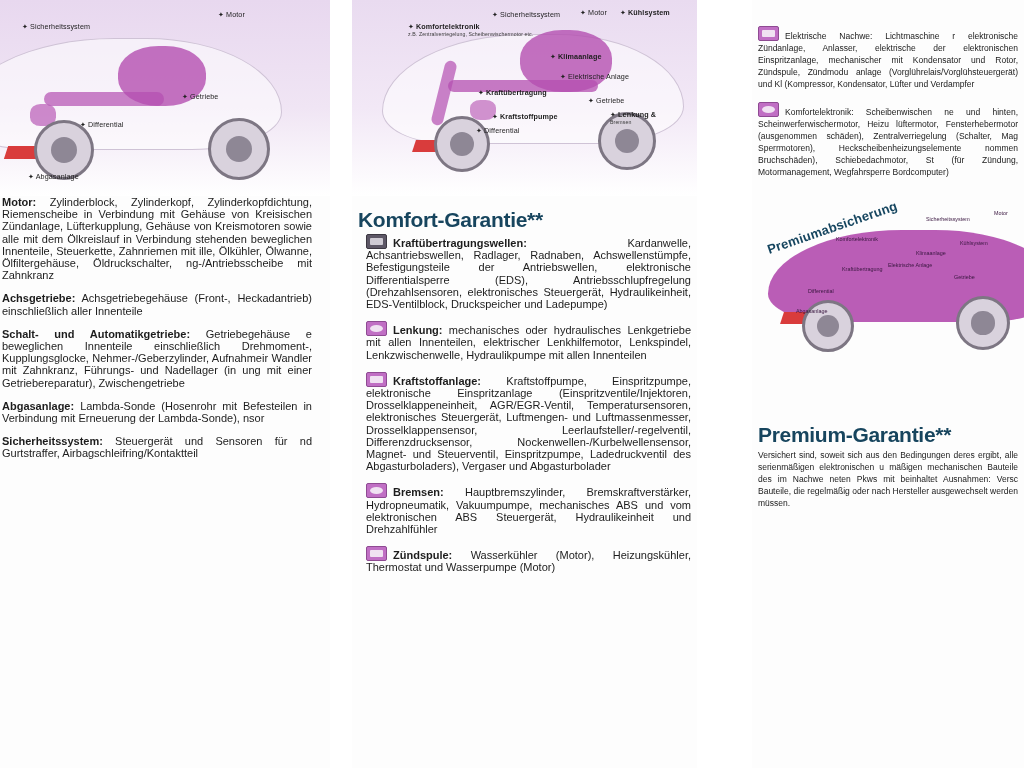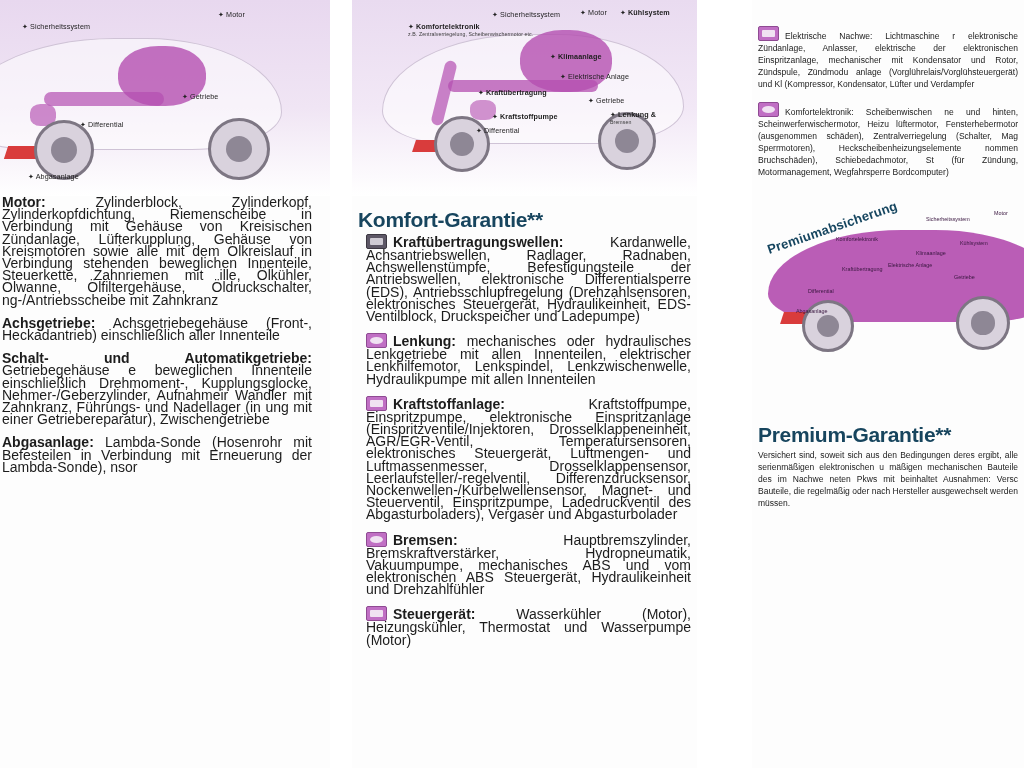--- a/index.html
+++ b/index.html
@@ -42,21 +42,21 @@
   .lbl small{display:block;font-size:5.2px;line-height:6px;color:#3a3a3a;font-weight:normal;}
 
   
   h2.title{
     font-size:21px;font-weight:bold;color:#17455e;margin:12px 0 2px 0;
     letter-spacing:-.3px;font-family:"Liberation Sans", sans-serif;
   }
   .subtitle{font-size:8.6px;color:#333;margin:0 0 10px 0;}
 
   
-  .entry{margin:0 0 11px 8px;font-size:14px;line-height:12.2px;color:#1c1c1c;text-align:justify;}
+  .entry{margin:0 0 11px 8px;font-size:11px;line-height:12.2px;color:#1c1c1c;text-align:justify;}
   .entry .term{font-weight:bold;}
   .entry.with-icon{position:relative;padding-left:0;}
   .ic{display:inline-block;width:19px;height:13px;vertical-align:-2px;margin-right:6px;
      background:#c06fc4;border:1px solid #8e4a92;border-radius:2px;position:relative;}
   .ic:before{content:"";position:absolute;left:3px;top:3px;right:3px;bottom:3px;
      background:#f0e2f2;border-radius:1px;}
   .ic.sq:before{border-radius:50%;}
   .ic.dark{background:#5d5766;border-color:#3b3741;}
   .ic.dark:before{background:#cfcbd4;}
 
@@ -99,20 +99,23 @@
       <span class="term">Motor:</span><span> Zylinderblock, Zylinderkopf, Zylinderkopfdichtung, Riemenscheibe in Verbindung mit Gehäuse von Kreisischen Zündanlage, Lüfterkupplung, Gehäuse von Kreismotoren sowie alle mit dem Ölkreislauf in Verbindung stehenden beweglichen Innenteile, Steuerkette, Zahnriemen mit ille, Ölkühler, Ölwanne, Ölfiltergehäuse, Öldruckschalter, ng-/Antriebsscheibe mit Zahnkranz</span>
     </div>
     <div class="entry clip-left">
       <span class="term">Achsgetriebe:</span><span> Achsgetriebegehäuse (Front-, Heckadantrieb) einschließlich aller Innenteile</span>
     </div>
     <div class="entry clip-left">
       <span class="term">Schalt- und Automatikgetriebe:</span><span> Getriebegehäuse e beweglichen Innenteile einschließlich Drehmoment-, Kupplungsglocke, Nehmer-/Geberzylinder, Aufnahmeir Wandler mit Zahnkranz, Führungs- und Nadellager (in ung mit einer Getriebereparatur), Zwischengetriebe</span>
     </div>
     <div class="entry clip-left">
       <span class="term">Abgasanlage:</span><span> Lambda-Sonde (Hosenrohr mit Befesteilen in Verbindung mit Erneuerung der Lambda-Sonde), nsor</span>
+    </div>
+    <div class="entry clip-left">
+      <span class="term">Sicherheitssystem:</span><span> Steuergerät und Sensoren für nd Gurtstraffer, Airbagschleifring/Kontaktteil</span>
     </div>
   </div>
 
   <div class="gutter g1"></div>
 
   <div class="col col-2">
 
     <div class="illus illus-2">
       <div class="carbody" style="left:30px;top:34px;width:300px;height:108px;"></div>
       <div class="carshade" style="left:168px;top:30px;width:92px;height:62px;border-radius:46%;"></div>
@@ -145,21 +148,21 @@
     <div class="entry with-icon">
       <span class="ic sq"></span><span class="term">Lenkung:</span><span> mechanisches oder hydraulisches Lenkgetriebe mit allen Innenteilen, elektrischer Lenkhilfemotor, Lenkspindel, Lenkzwischenwelle, Hydraulikpumpe mit allen Innenteilen</span>
     </div>
     <div class="entry with-icon">
       <span class="ic"></span><span class="term">Kraftstoffanlage:</span><span> Kraftstoffpumpe, Einspritzpumpe, elektronische Einspritzanlage (Einspritzventile/Injektoren, Drosselklappeneinheit, AGR/EGR-Ventil, Temperatursensoren, elektronisches Steuergerät, Luftmengen- und Luftmassenmesser, Drosselklappensensor, Leerlaufsteller/-regelventil, Differenzdrucksensor, Nockenwellen-/Kurbelwellensensor, Magnet- und Steuerventil, Einspritzpumpe, Ladedruckventil des Abgasturboladers), Vergaser und Abgasturbolader</span>
     </div>
     <div class="entry with-icon">
       <span class="ic sq"></span><span class="term">Bremsen:</span><span> Hauptbremszylinder, Bremskraftverstärker, Hydropneumatik, Vakuumpumpe, mechanisches ABS und vom elektronischen ABS Steuergerät, Hydraulikeinheit und Drehzahlfühler</span>
     </div>
     <div class="entry with-icon">
-      <span class="ic"></span><span class="term">Steuergerät:</span><span> Wasserkühler (Motor), Heizungskühler, Thermostat und Wasserpumpe (Motor)</span>
+      <span class="ic"></span><span class="term">Zündspule:</span><span> Wasserkühler (Motor), Heizungskühler, Thermostat und Wasserpumpe (Motor)</span>
     </div>
   </div>
 
   <div class="gutter g2"></div>
 
   <div class="col col-3">
 
     <div style="height:26px;"></div>
 
     <div class="c3-entry">

